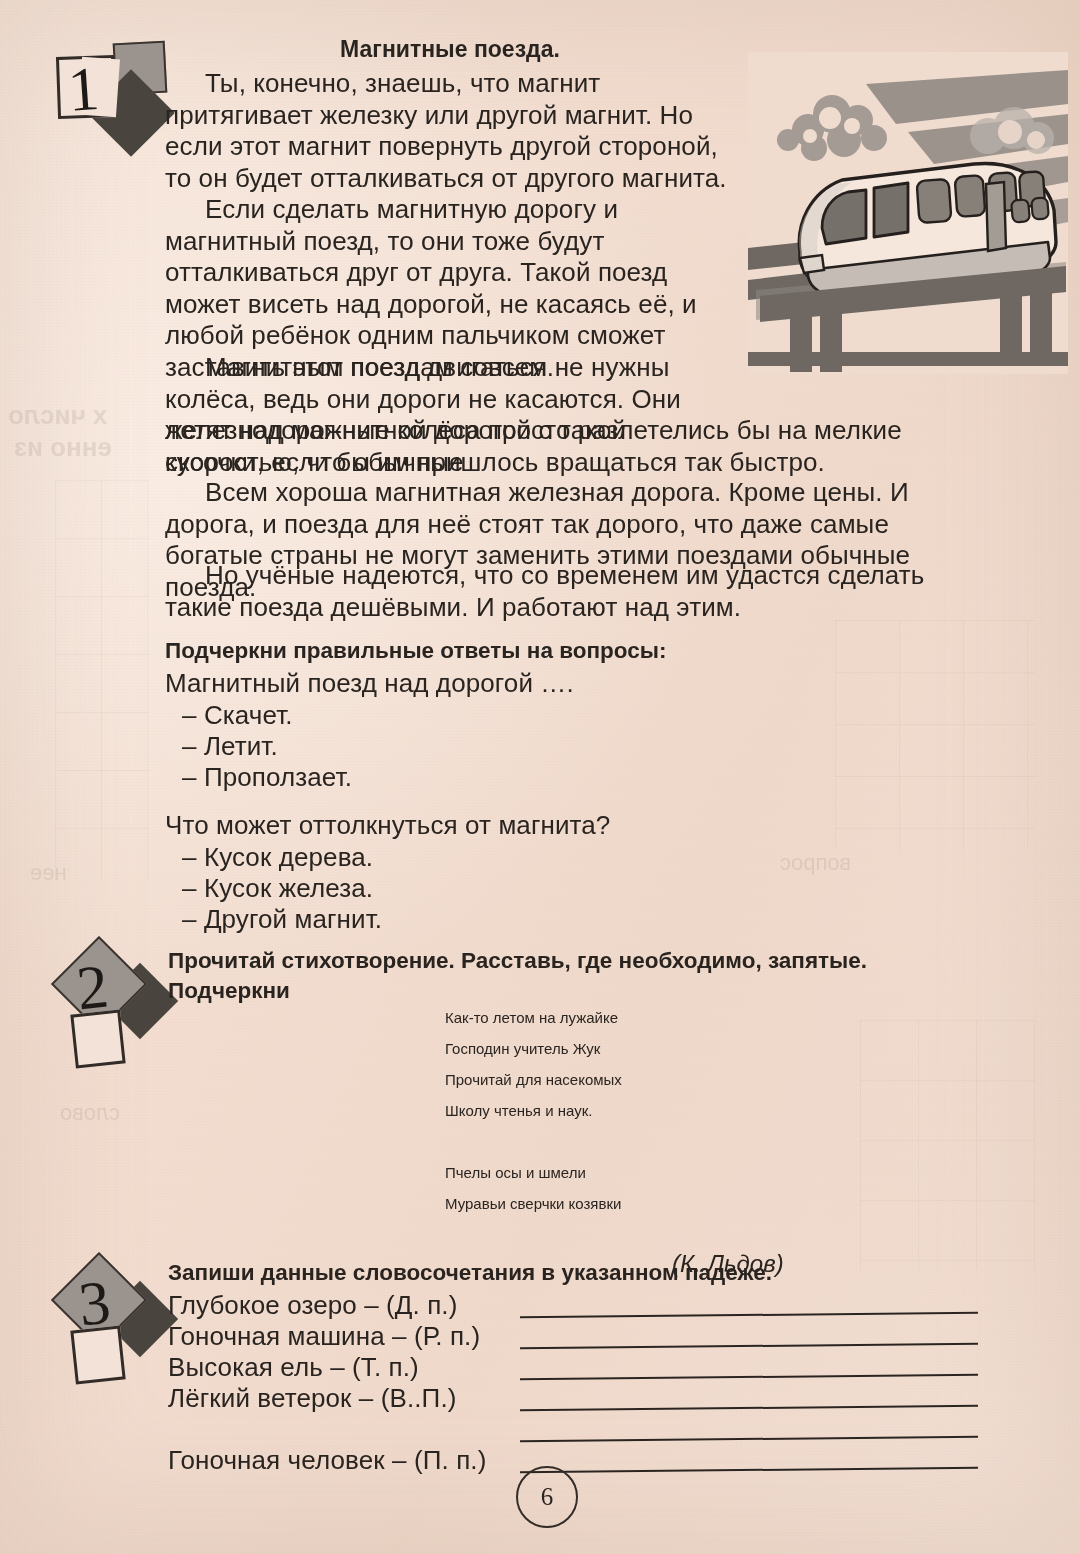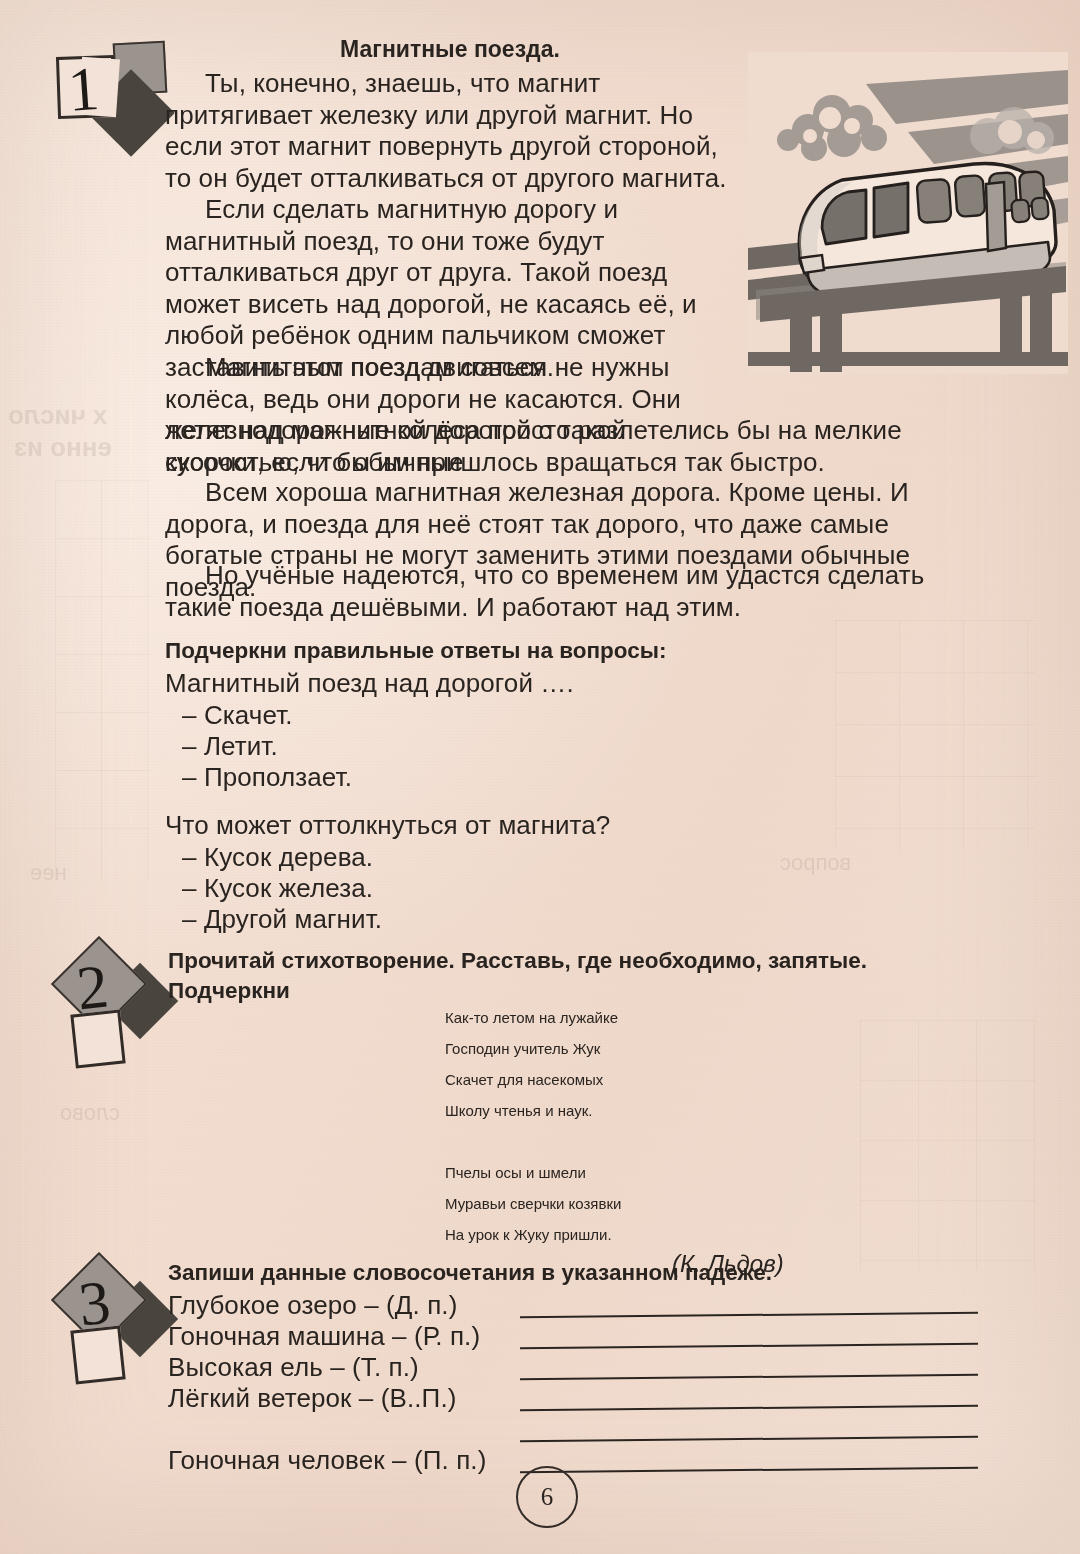--- a/index.html
+++ b/index.html
@@ -300,25 +300,24 @@
     <div class="sq sq-dark" style="left:58px; top:34px; width:54px; height:54px; transform:rotate(45deg);"></div>
     <div class="sq sq-gray" style="left:10px; top:10px; width:68px; height:68px; transform:rotate(45deg);"></div>
     <div class="sq sq-white" style="left:18px; top:72px; width:50px; height:54px; transform:rotate(-6deg); background:#f3e2d7;"></div>
     <div class="badge-num" style="left:22px; top:16px; transform:rotate(-6deg);">2</div>
   </div>
 
   <div class="bold-head" style="position:absolute; left:168px; top:946px; width:810px;">Прочитай стихотворение. Расставь, где необходимо, запятые. Подчеркни</div>
 
   <div class="poem-line" style="position:absolute; left:445px; top:1002px;">Как-то летом на лужайке</div>
   <div class="poem-line" style="position:absolute; left:445px; top:1033px;">Господин учитель Жук</div>
-  <div class="poem-line" style="position:absolute; left:445px; top:1064px;">Скачет для насекомых</div>
+  <div class="poem-line" style="position:absolute; left:445px; top:1064px;">Прочитай для насекомых</div>
   <div class="poem-line" style="position:absolute; left:445px; top:1095px;">Школу чтенья и наук.</div>
   <div class="poem-line" style="position:absolute; left:445px; top:1157px;">Пчелы осы и шмели</div>
   <div class="poem-line" style="position:absolute; left:445px; top:1188px;">Муравьи сверчки козявки</div>
-  <div class="poem-line" style="position:absolute; left:445px; top:1219px;">На урок к Жуку пришли.</div>
 
   <div class="author" style="position:absolute; left:672px; top:1250px;">(К. Льдов)</div>
 
   <div class="badge" style="left:55px; top:1258px;">
     <div class="sq sq-dark" style="left:58px; top:34px; width:54px; height:54px; transform:rotate(45deg);"></div>
     <div class="sq sq-gray" style="left:10px; top:8px; width:68px; height:68px; transform:rotate(45deg);"></div>
     <div class="sq sq-white" style="left:18px; top:70px; width:50px; height:54px; transform:rotate(-6deg); background:#f3e2d7;"></div>
     <div class="badge-num" style="left:24px; top:14px; transform:rotate(-6deg);">3</div>
   </div>
 

